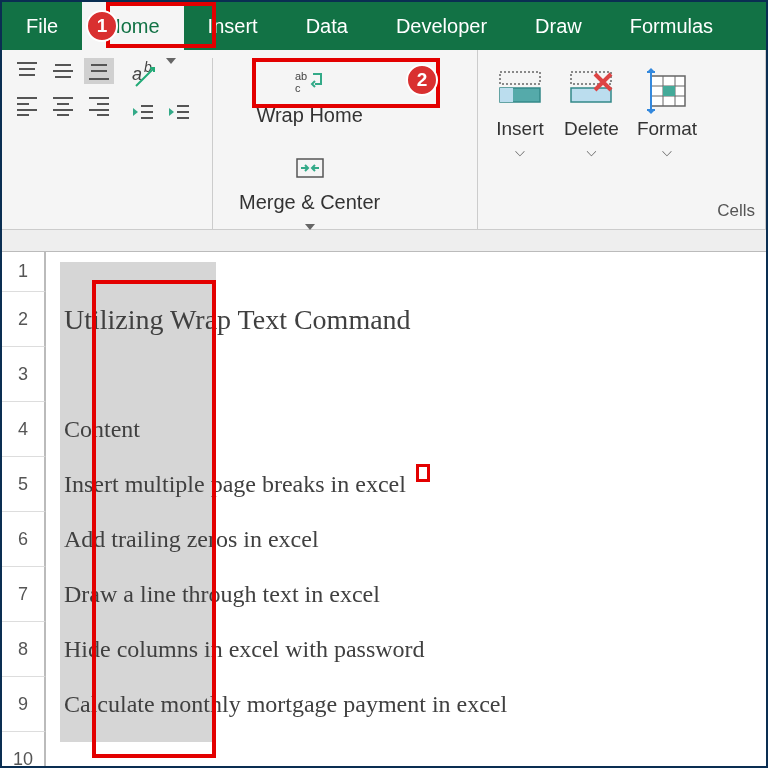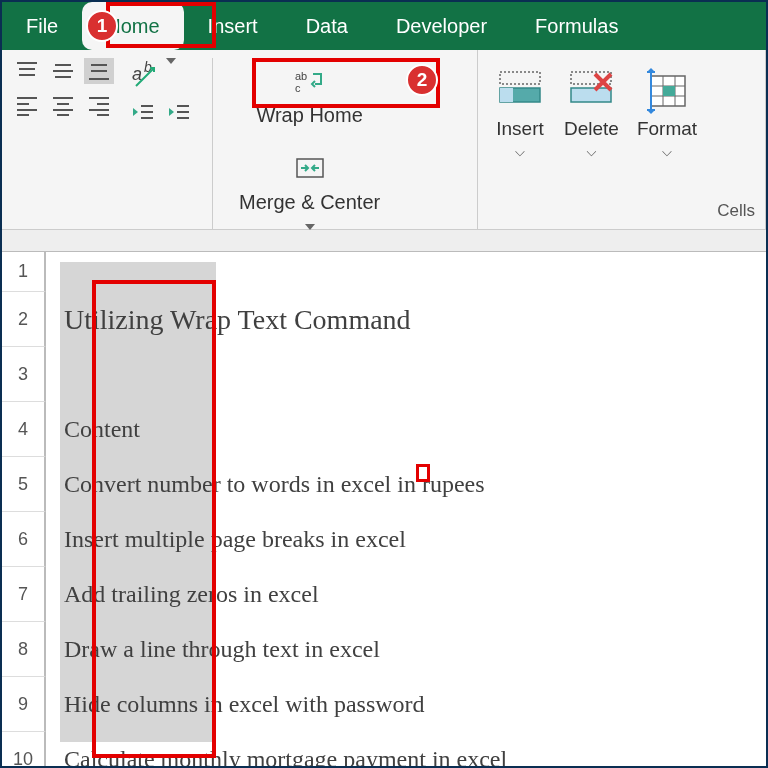--- a/index.html
+++ b/index.html
@@ -1,18 +1,18 @@
 <!DOCTYPE html>
 <html><head>
 <meta charset="utf-8">
 <style>
 *{box-sizing:border-box;margin:0;padding:0;}
 body{font-family:"Segoe UI",sans-serif;background:#fff;width:768px;height:768px;overflow:hidden;border:2px solid #0a2e52;}
 .tabs{background:#127245;height:48px;display:flex;align-items:center;color:#fff;font-size:20px;}
-.tab{padding:13px 24px;height:100%;display:flex;align-items:center;cursor:pointer;border-radius:10px;}
+.tab{padding:13px 24px;height:100%;display:flex;align-items:center;cursor:pointer;}
 .tab.active{background:#f5f5f5;color:#127245;}
 .ribbon{background:#f5f5f5;height:180px;display:flex;border-bottom:1px solid #ccc;position:relative;}
 .group{height:100%;display:flex;flex-direction:column;justify-content:space-between;border-right:1px solid #ccc;padding:8px 10px 4px;}
 .group-body{display:flex;gap:14px;}
 .group-label{text-align:right;color:#555;font-size:17px;padding:4px 0;position:relative;}
 .align-col{display:flex;flex-direction:column;gap:8px;}
 .align-row{display:flex;gap:6px;}
 .ib{width:30px;height:26px;display:flex;align-items:center;justify-content:center;cursor:pointer;}
 .ib svg{width:24px;height:22px;}
 .orient{display:flex;align-items:start;gap:4px;}
@@ -41,20 +41,21 @@
 </style>
 </head>
 <body>
 
 <div class="tabs">
   <div class="tab">File</div>
   <div class="tab active">Home</div>
   <div class="tab">Insert</div>
   <div class="tab">Data</div>
   <div class="tab">Developer</div>
+  <div class="tab">Draw</div>
   <div class="tab">Formulas</div>
 </div>
 
 <div class="redbox" style="left:106px;top:2px;width:110px;height:46px;"></div>
 <div class="badge" style="left:86px;top:10px;">1</div>
 
 <div class="ribbon">
   <div class="group" style="flex:0 0 476px;">
     <div class="group-body">
       <div class="align-col">
@@ -196,21 +197,20 @@
       <div class="rownum">8</div>
       <div class="rownum">9</div>
       <div class="rownum">10</div>
     </div>
     <div class="cells-area">
       <div class="sel"></div>
       <div class="crow" style="height:40px;"></div>
       <div class="crow title">Utilizing Wrap Text Command</div>
       <div class="crow"></div>
       <div class="crow">Content</div>
-      <div class="crow">Convert number to words in excel in rupees</div>
       <div class="crow">Insert multiple page breaks in excel</div>
       <div class="crow">Add trailing zeros in excel</div>
       <div class="crow">Draw a line through text in excel</div>
       <div class="crow">Hide columns in excel with password</div>
       <div class="crow">Calculate monthly mortgage payment in excel</div>
       <div class="cursor" style="left:370px;top:212px;"></div>
     </div>
   </div>
 </div>
 <div class="redbox" style="left:92px;top:280px;width:124px;height:478px;"></div>

